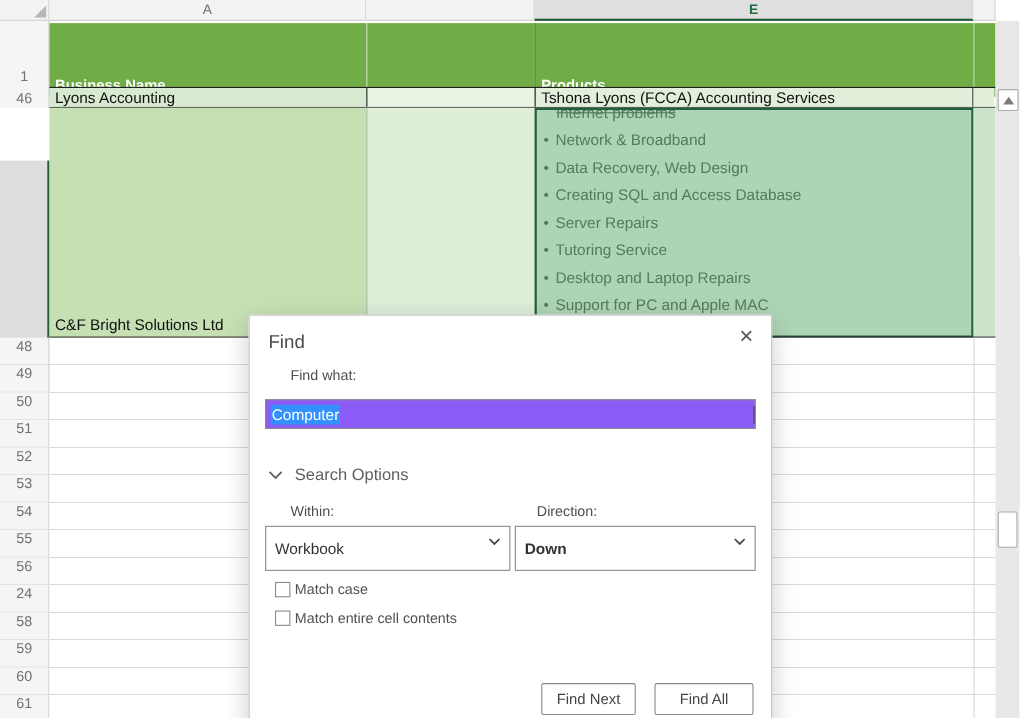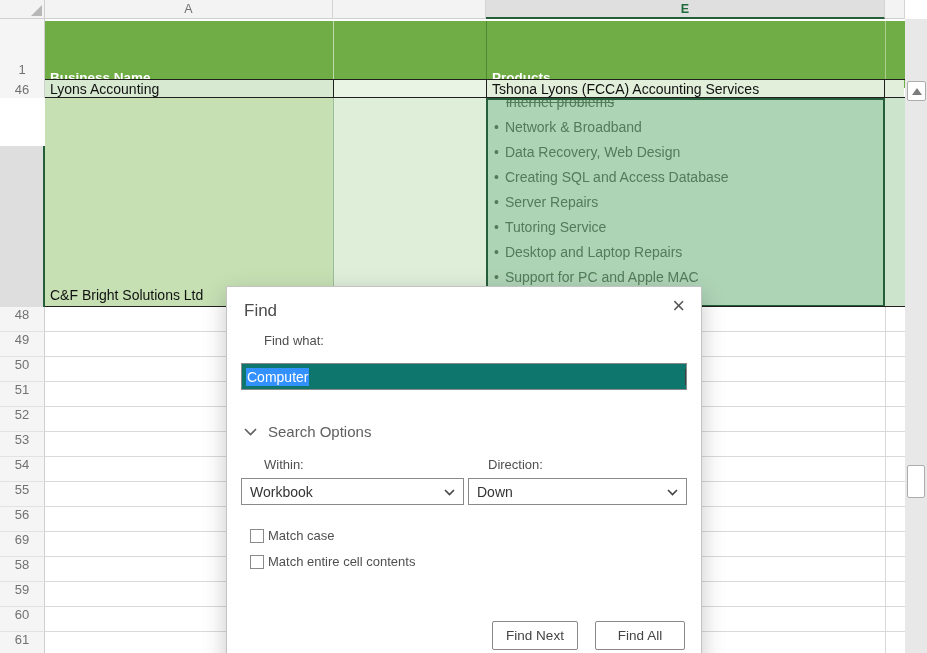--- a/index.html
+++ b/index.html
@@ -89,33 +89,33 @@
   
   #find-dialog { position:absolute; left:226px; top:286px; width:476px; height:382px;
     background:#fff; border:1px solid #c3c3c3;
     box-shadow:0 8px 22px rgba(0,0,0,0.22); z-index:10; }
   .dlg-title { position:absolute; left:17px; top:14px; font-size:17px; color:#4c4c4c; }
   .dlg-close { position:absolute; right:16px; top:8px; font-size:22px; color:#585858;
     line-height:22px; cursor:default; font-weight:300; }
   .dlg-label { position:absolute; font-size:13px; color:#4f4f4f;margin-left:20px; }
   #lbl-findwhat { left:17px; top:46px; }
   #find-input { position:absolute; left:14px; top:76px; width:446px; height:27px;
-    border:1px solid #8a8a8a; background:#0f766e; font-size:14px;
+    border:1px solid #8a8a8a; background:#8b5cf6; font-size:14px;
     display:flex; align-items:center; padding-left:4px;justify-content:space-between; }
   .sel-text { background:#3390ff; color:#fff; padding:1px 1px; }
   .caret { display:inline-block; width:1px; height:16px; background:#3e3e3e; }
   #search-options { position:absolute; left:17px; top:136px; display:flex;
     align-items:center; gap:11px; font-size:15px; color:#5f5f5f; }
   #lbl-within { left:17px; top:170px; }
   #lbl-direction { left:241px; top:170px; }
-  .dd { position:absolute; top:191px; height:27px; border:1px solid #8a8a8a;
+  .dd { position:absolute; top:191px; height:41px; border:1px solid #8a8a8a;
     background:#fff; font-size:14px; color:#333;
     display:flex; align-items:center; padding-left:8px; }
   #dd-within { left:14px; width:223px; }
-  #dd-direction { left:241px; width:219px; }
+  #dd-direction { left:241px; width:219px;font-weight:bold; }
   .dd svg { position:absolute; right:8px; top:10px; }
   .chk-row { position:absolute; left:23px; display:flex; align-items:center;
     font-size:13px; color:#4f4f4f; }
   #chk-case { top:241px; }
   #chk-entire { top:267px; }
   .chk-box { width:14px; height:14px; border:1px solid #8a8a8a; background:#fff;
     margin-right:4px; flex:0 0 auto; }
   .dlg-btn { position:absolute; top:334px; height:29px; background:#fff;
     border:1px solid #8a8a8a; border-radius:2px; font-size:13.5px; color:#444;
     font-family:"Liberation Sans", sans-serif;
@@ -171,21 +171,21 @@
 
       <div class="gutter-cell">
         <span>55</span>
       </div>
 
       <div class="gutter-cell">
         <span>56</span>
       </div>
 
       <div class="gutter-cell">
-        <span>69</span>
+        <span>24</span>
       </div>
 
       <div class="gutter-cell">
         <span>58</span>
       </div>
 
       <div class="gutter-cell">
         <span>59</span>
       </div>
 

